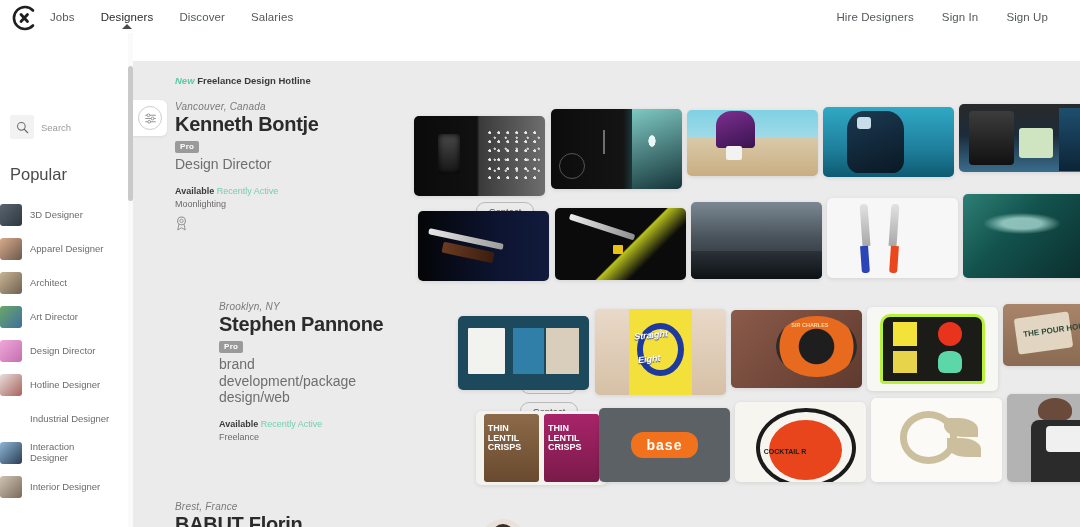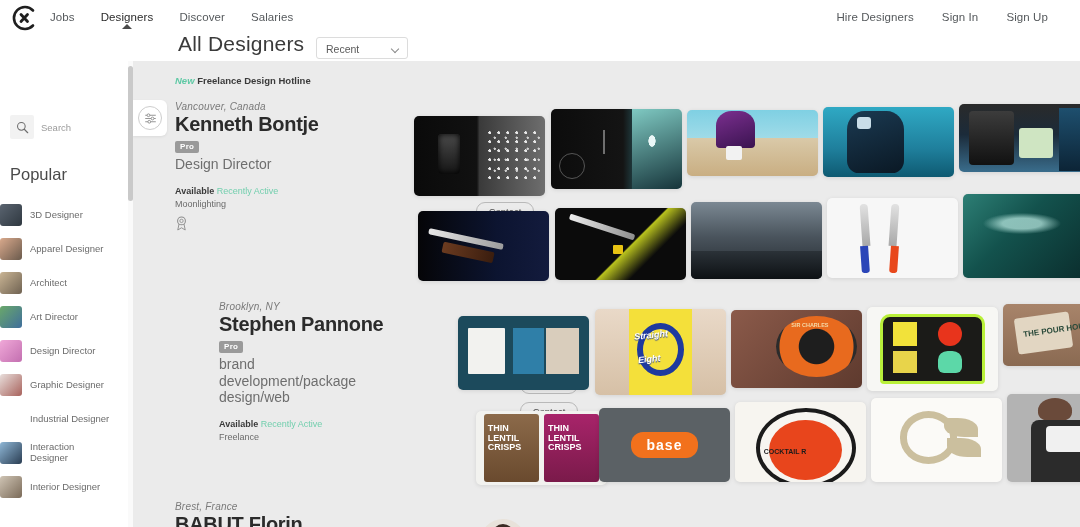--- a/index.html
+++ b/index.html
@@ -198,27 +198,20 @@
       </div>
       <div class="nav-item">
         <span>Sign In</span>
       </div>
       <div class="nav-item">
         <span>Sign Up</span>
       </div>
     </div>
   </div>
 
-  <div class="titlebar">
-    <div class="page-title">All Designers</div>
-    <div class="sort-select">
-      <span class="sort-label">Recent</span>
-      <span class="chev"></span>
-    </div>
-  </div>
 
   <div class="sidebar">
     <div class="search-box">
       <span class="search-ico-wrap">
         <svg width="13" height="13" viewBox="0 0 16 16">
           <circle cx="6.6" cy="6.6" r="4.7" fill="none" stroke="#6e6e6e" stroke-width="1.3"></circle>
           <line x1="10.2" y1="10.2" x2="14.4" y2="14.4" stroke="#6e6e6e" stroke-width="1.5" stroke-linecap="round"></line>
         </svg>
       </span>
       <span class="search-ph">Search</span>
@@ -242,21 +235,21 @@
         <div class="cat-item">
           <div class="cat-thumb" style="background: linear-gradient(135deg, rgb(106, 168, 106), rgb(63, 110, 156));"></div>
           <span class="cat-label">Art Director</span>
         </div>
         <div class="cat-item">
           <div class="cat-thumb" style="background: linear-gradient(135deg, rgb(240, 168, 216), rgb(195, 111, 176));"></div>
           <span class="cat-label">Design Director</span>
         </div>
         <div class="cat-item">
           <div class="cat-thumb" style="background: linear-gradient(135deg, rgb(232, 222, 219), rgb(168, 98, 92));"></div>
-          <span class="cat-label">Graphic Designer</span>
+          <span class="cat-label">Hotline Designer</span>
         </div>
         <div class="cat-item">
           <div class="cat-thumb" style="background: transparent;"></div>
           <span class="cat-label">Industrial Designer</span>
         </div>
         <div class="cat-item two-line">
           <div class="cat-thumb" style="background: linear-gradient(135deg, rgb(143, 183, 214), rgb(42, 61, 82));"></div>
           <span class="cat-label">Interaction Designer</span>
         </div>
         <div class="cat-item">

